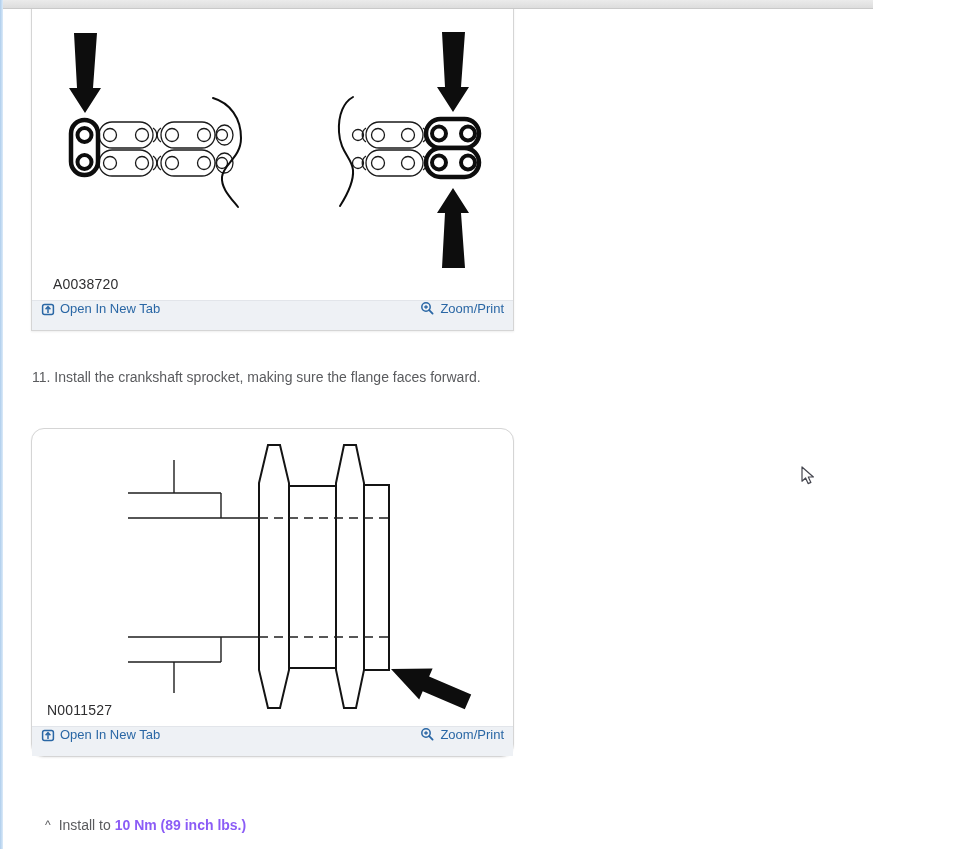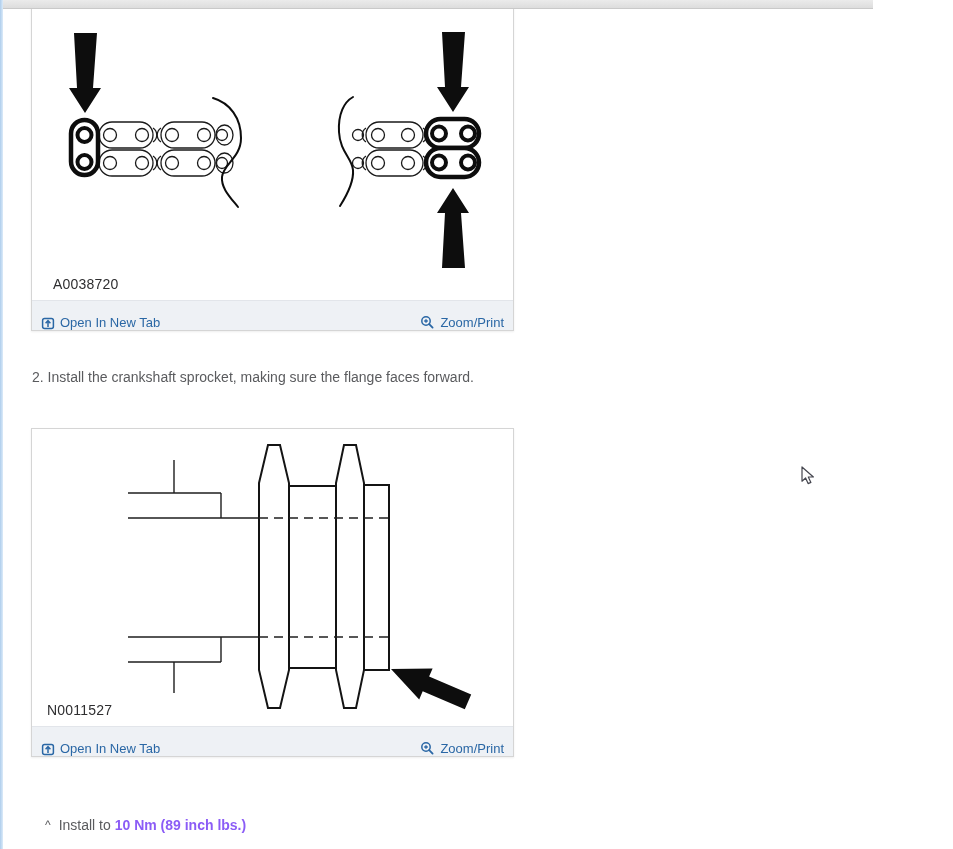--- a/index.html
+++ b/index.html
@@ -18,28 +18,28 @@
   
   .sb-track { position:absolute; left:928px; top:0; width:18px; height:849px;
     background:#f1f1f1; border-left:1px solid #e3e3e3; }
   .sb-thumb { position:absolute; left:2px; top:578px; width:14px; height:48px;
     background:#c0c0c0; }
 
   
   .figbox { position:absolute; left:31px; width:483px; background:#fff;
     border:1px solid #d5d5d5; box-shadow:0 1px 2px rgba(0,0,0,0.07); }
   #figbox1 { top:-10px; height:341px; }
-  #figbox2 { top:428px; height:329px; }
+  #figbox2 { top:428px; height:329px;border-radius:13px; }
   .figbox svg.diagram { position:absolute; left:0; }
   .fig-caption { position:absolute; font-size:14px; color:#2e2e30; letter-spacing:.2px; }
   #figbox1 .fig-caption { left:21px; bottom:38px; }
   #figbox2 .fig-caption { left:15px; bottom:38px; }
   .fig-footer { position:absolute; left:0; right:0; bottom:0; height:30px;
     background:#eef1f5; border-top:1px solid #e2e5ea;
-    display:flex; align-items:flex-end; justify-content:space-between; padding:0 9px; }
+    display:flex; align-items:flex-start; justify-content:space-between; padding:0 9px; }
   .fig-link { display:flex; align-items:center; gap:5px; color:#2a67a5;
     font-size:13px; text-decoration:none; cursor:pointer; }
   .fig-link svg { display:block; }
 
   
   .step { position:absolute; left:32px; font-size:14px; color:#5a5b5e; white-space:nowrap; }
   #step10 { top:369px; }
   #step11 { top:797px; }
   .torque { position:absolute; left:45px; top:817px; font-size:14px; color:#5a5b5e; white-space:nowrap; }
   .torque .caret { font-size:12px; margin-right:8px; position:relative; top:-1px; }
@@ -126,21 +126,21 @@
         <svg width="15" height="15" viewBox="0 0 15 15">
           <circle cx="6" cy="6" r="4.2" stroke="#2a67a5" stroke-width="1.5" fill="none"></circle>
           <path d="M6,4.2 V7.8 M4.2,6 H7.8" stroke="#2a67a5" stroke-width="1.4" fill="none"></path>
           <path d="M9.2,9.2 L12.6,12.6" stroke="#2a67a5" stroke-width="1.8" fill="none" stroke-linecap="round"></path>
         </svg>
         <span>Zoom/Print</span>
       </span>
     </div>
   </div>
 
-  <div class="step" id="step10">2. Install the crankshaft sprocket, making sure the flange faces forward.</div>
+  <div class="step" id="step10">11. Install the crankshaft sprocket, making sure the flange faces forward.</div>
 
   <div class="figbox" id="figbox2">
     <svg class="diagram" style="top:1px;" width="481" height="296" viewBox="0 0 481 296">
       <g stroke="#1f1f1f" stroke-width="1.4" fill="none">
 
         <path class="ln" d="M96,63 H189 M189,63 V88 M96,88 H227 M142,30 V63"></path>
         <path class="ln" d="M96,207 H227 M189,207 V232 M96,232 H189 M142,232 V263"></path>
       </g>
 
       <g stroke="#141414" stroke-width="2" fill="#fff">

